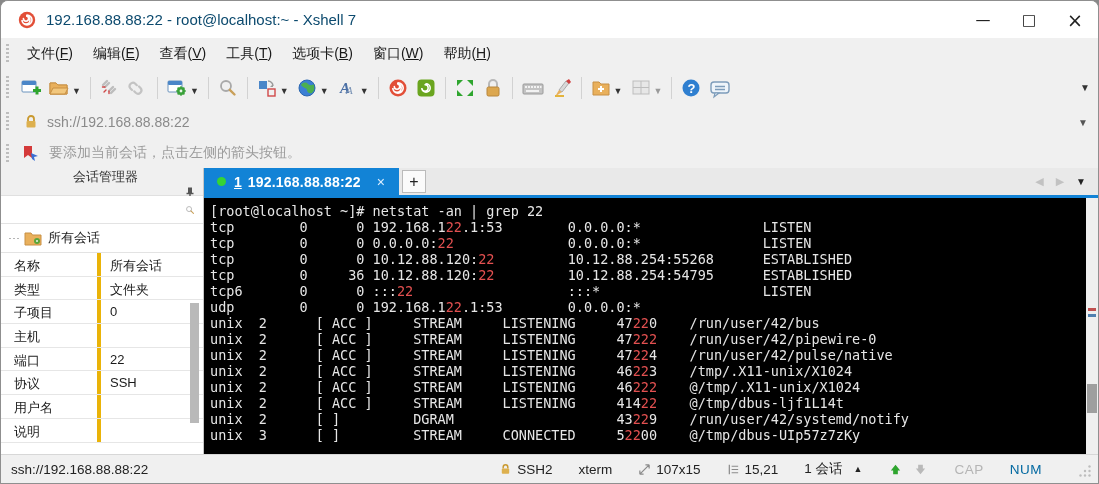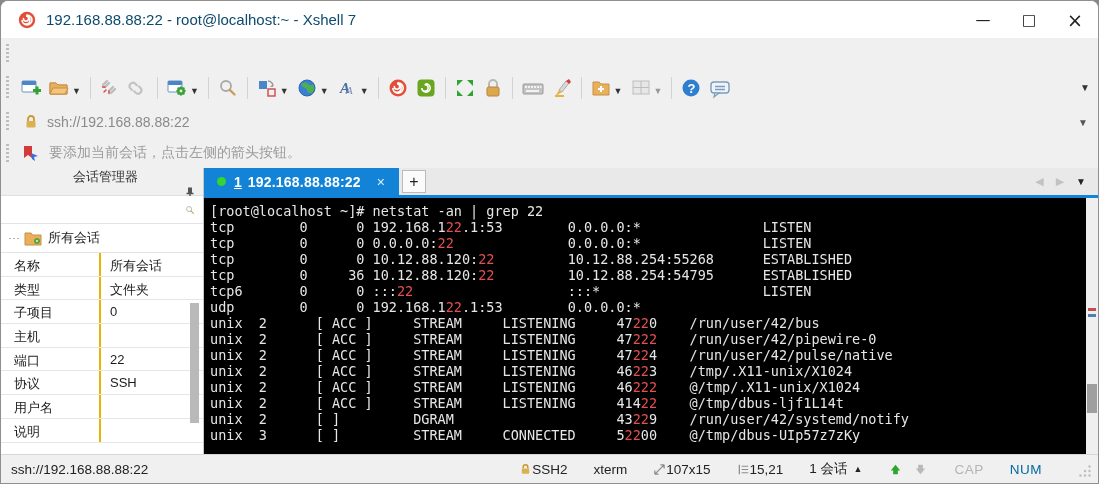--- a/index.html
+++ b/index.html
@@ -37,21 +37,21 @@
   .sb-title { font-size:13px; color:#333; }
   .sb-hbtn { margin-left:auto; display:flex; align-items:center; }
   .sb-close { font-size:15px; color:#333; padding:0 4px; margin-left:6px; }
   .sb-search { height:28px; background:#fff; border-bottom:1px solid #e3e3e3; display:flex; align-items:center; padding:0 8px; }
   .sb-search input { flex:1; border:none; outline:none; font:13px "Liberation Sans",sans-serif; background:transparent; }
   .sb-tree { height:28px; display:flex; align-items:center; padding-left:8px; background:#fff; }
   .tree-dots { width:12px; height:1px; background:repeating-linear-gradient(to right,#b5b5b5 0 2px,transparent 2px 4px); margin-right:3px; }
   .tree-label { font-size:13px; margin-left:6px; color:#222; }
   .sb-table { border-top:1px solid #e3e3e3; }
   .prop-row { display:flex; height:23.7px; border-bottom:1px solid #e6e6e6; background:#fff; }
-  .prop-label { width:100px; padding:4px 0 0 13px; font-size:13px; color:#1a1a1a; border-right:2px solid #eab308; }
+  .prop-label { width:100px; padding:4px 0 0 13px; font-size:13px; color:#1a1a1a; border-right:4px solid #eab308; }
   .prop-value { flex:1; padding:4px 0 0 9px; font-size:13px; color:#1a1a1a; }
   .sb-scrollbar { position:absolute; right:3px; top:113px; width:10px; height:300px; }
   .sb-thumb { position:absolute; left:0; top:22px; width:9px; height:120px; background:#b9b9b9; }
 
   
   .content { flex:1 1 auto; display:flex; flex-direction:column; min-width:0; }
   .tabbar { height:30px; background:#e9e9e9; display:flex; align-items:flex-end; border-bottom:3px solid var(--accent-blue,#1283d6); }
   .tab-active { height:27px; background:var(--accent-blue,#1283d6); color:#fff; display:flex; align-items:center; padding:0 12px 0 13px; min-width:195px; }
   .tab-dot { width:9px; height:9px; border-radius:50%; background:var(--tab-dot-green,#35d435); margin-right:8px; }
   .tab-index { font-weight:bold; font-size:14px; text-decoration:underline; margin-right:6px; }
@@ -67,21 +67,21 @@
   .match { color:var(--grep-match-red,#e25050); }
   .term-scrollbar { position:absolute; top:0; right:0; width:12px; height:100%; background:#efefef; }
   .term-thumb { position:absolute; left:1px; top:186px; width:10px; height:29px; background:#9f9f9f; }
   .term-mark1 { position:absolute; left:2px; top:110px; width:8px; height:3px; background:#c05050; }
   .term-mark2 { position:absolute; left:2px; top:116px; width:8px; height:3px; background:#5080b0; }
 
   
   .statusbar { height:29px; flex:0 0 auto; background:#f0f0f0; border-top:1px solid #d7d7d7; display:flex; align-items:center; padding:0 6px 0 10px; font-size:13.5px; color:#222; }
   .sb-left { color:#222; }
   .sb-right { margin-left:auto; display:flex; align-items:center; gap:26px; }
-  .sb-item { display:flex; align-items:center; }
+  .sb-item { display:flex; align-items:center; gap:5px; }
   .cap { color:#b5b5b5; letter-spacing:.5px; }
   .num { color:#0369a1; letter-spacing:.5px; }
   .sess-caret { font-size:9px; color:#222; margin-left:6px; }
   .grip-corner { width:14px; height:14px; margin-left:10px; align-self:flex-end; }
 </style>
 </head>
 <body>
 
 <div class="window">
 
@@ -93,20 +93,29 @@
     <span class="title">192.168.88.88:22 - root@localhost:~ - Xshell 7</span>
     <div class="wincontrols">
       <span class="wc-btn">—</span>
       <span class="wc-btn">□</span>
       <span class="wc-btn" style="font-size:19px;">×</span>
     </div>
   </div>
 
   <div class="menubar">
     <span class="grip"></span>
+    <div style="display:flex">
+        <span class="menu-item">文件(<u>F</u>)</span>
+        <span class="menu-item">编辑(<u>E</u>)</span>
+        <span class="menu-item">查看(<u>V</u>)</span>
+        <span class="menu-item">工具(<u>T</u>)</span>
+        <span class="menu-item">选项卡(<u>B</u>)</span>
+        <span class="menu-item">窗口(<u>W</u>)</span>
+        <span class="menu-item">帮助(<u>H</u>)</span>
+      </div>
   </div>
 
   <div class="toolbar">
     <span class="grip"></span>
 
     <span class="tb-btn">
         <svg width="22" height="22" viewBox="0 0 22 22">
           <rect x="2" y="4" width="14" height="11" rx="1" fill="#fff" stroke="#6b93bd"></rect>
           <rect x="2" y="4" width="14" height="4" rx="1" fill="#4a86c8"></rect>
           <rect x="13" y="12" width="8" height="3" fill="#2ea52e"></rect>

